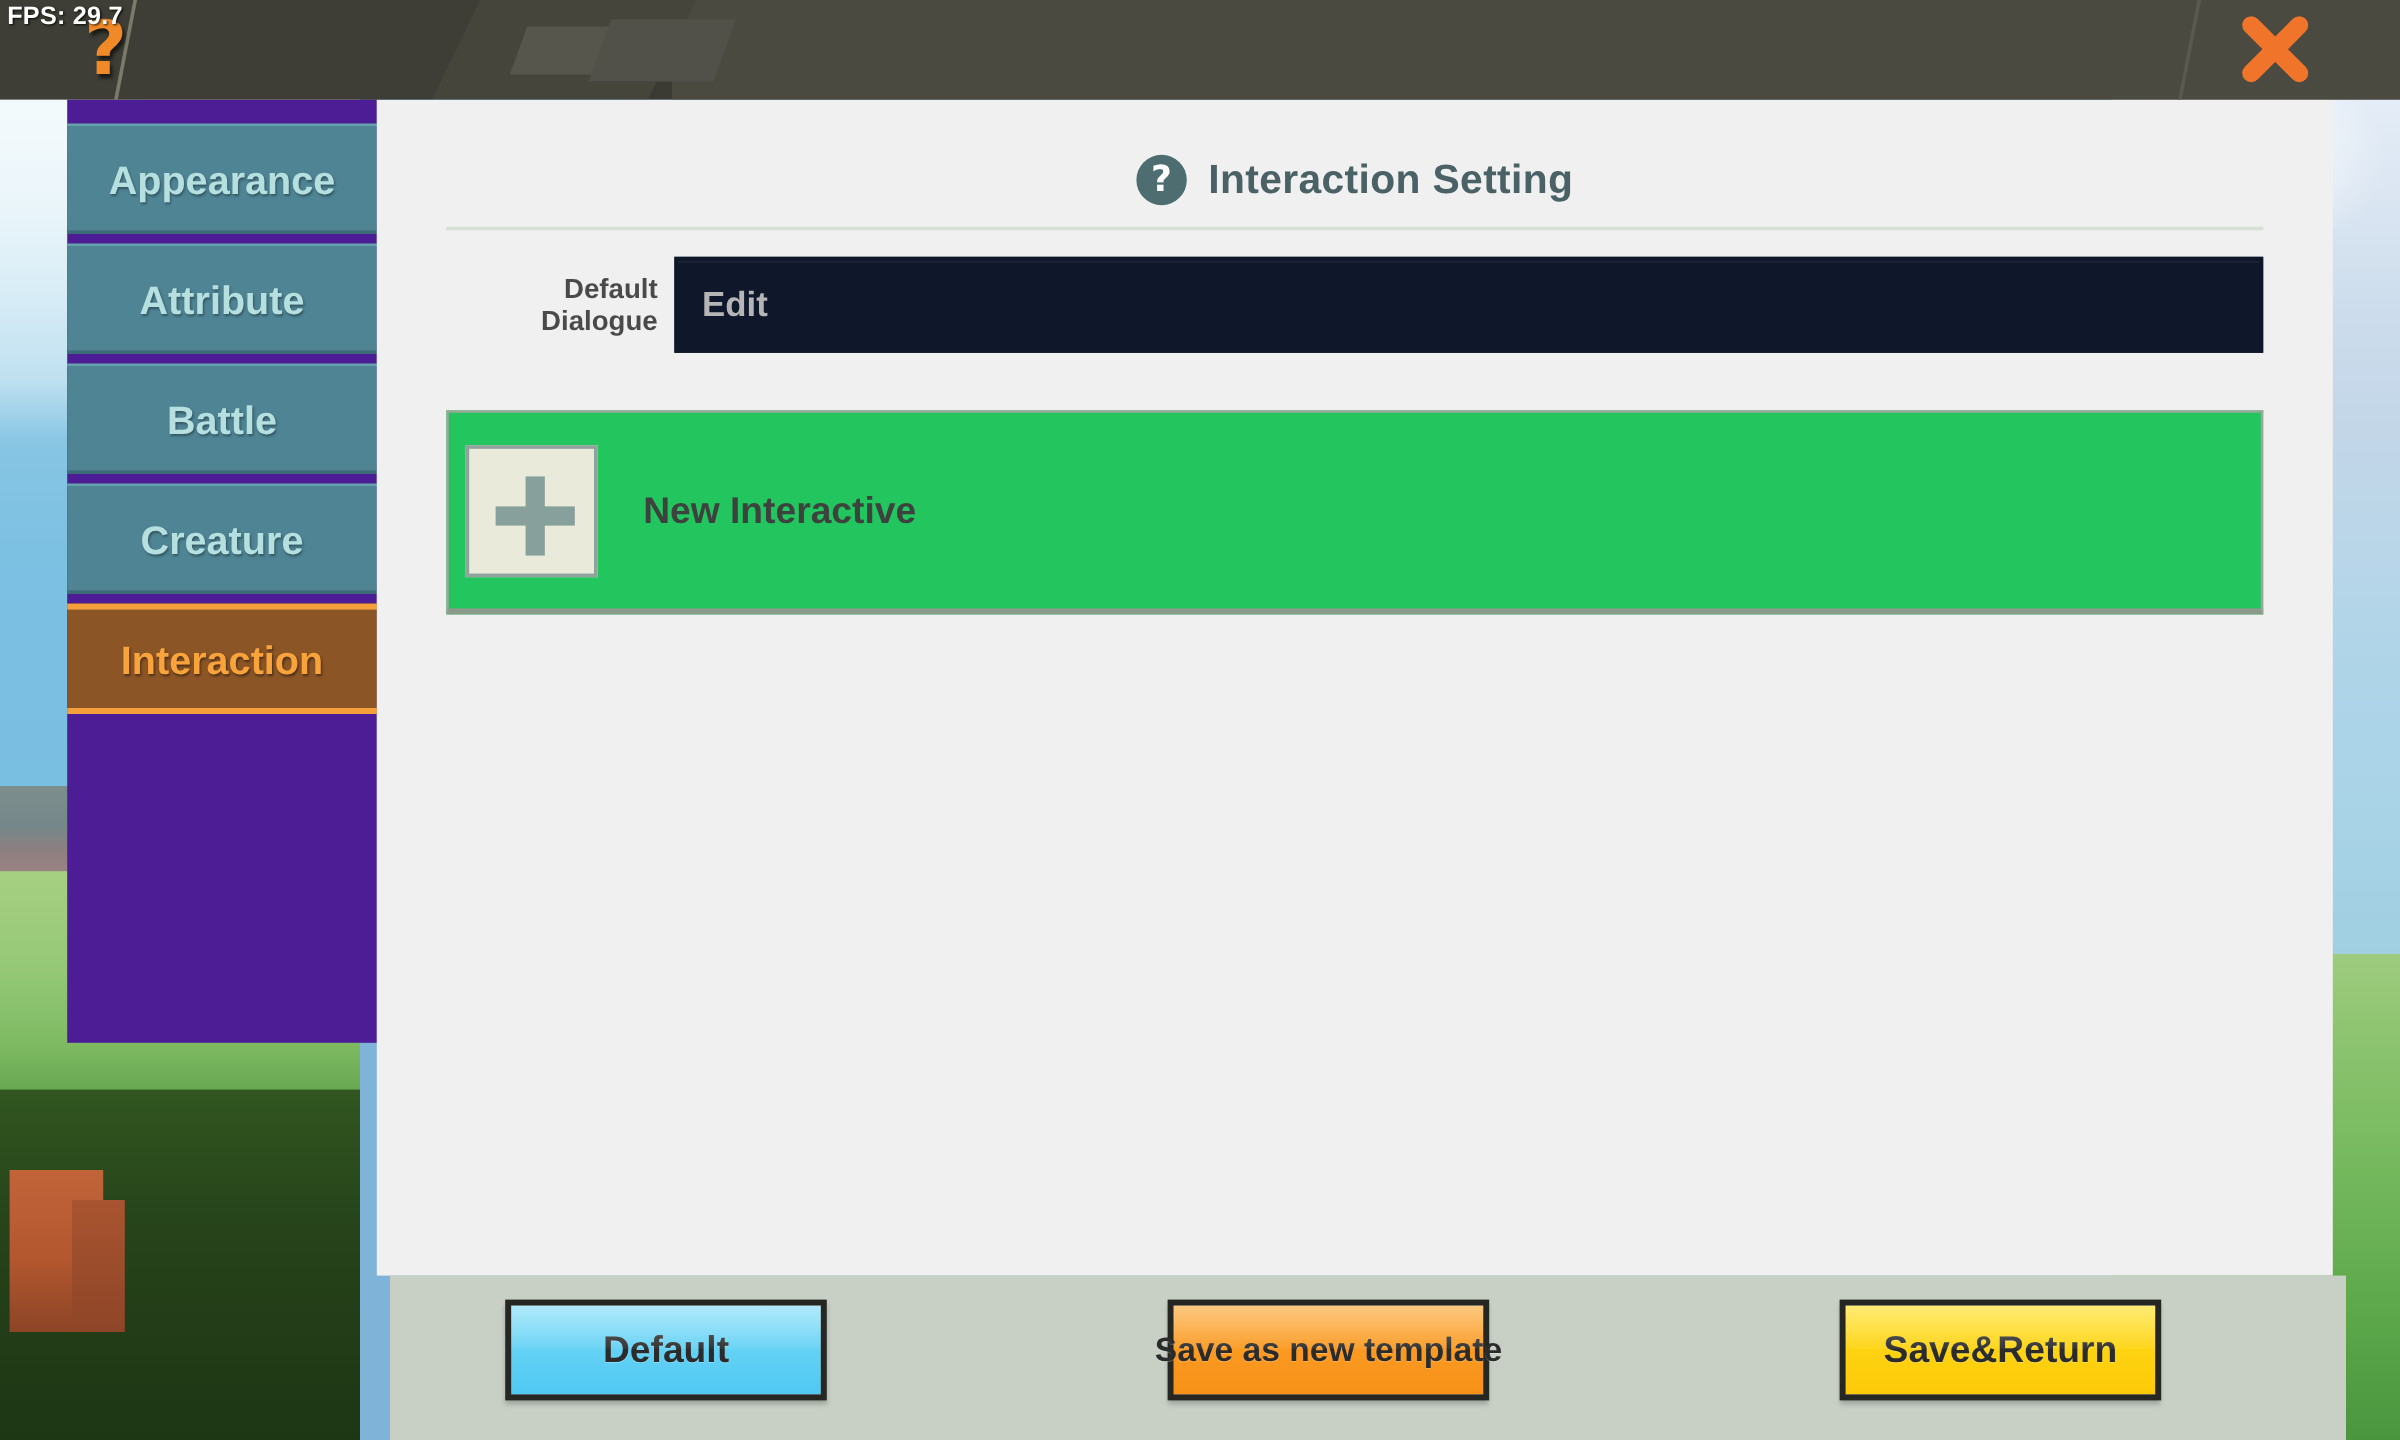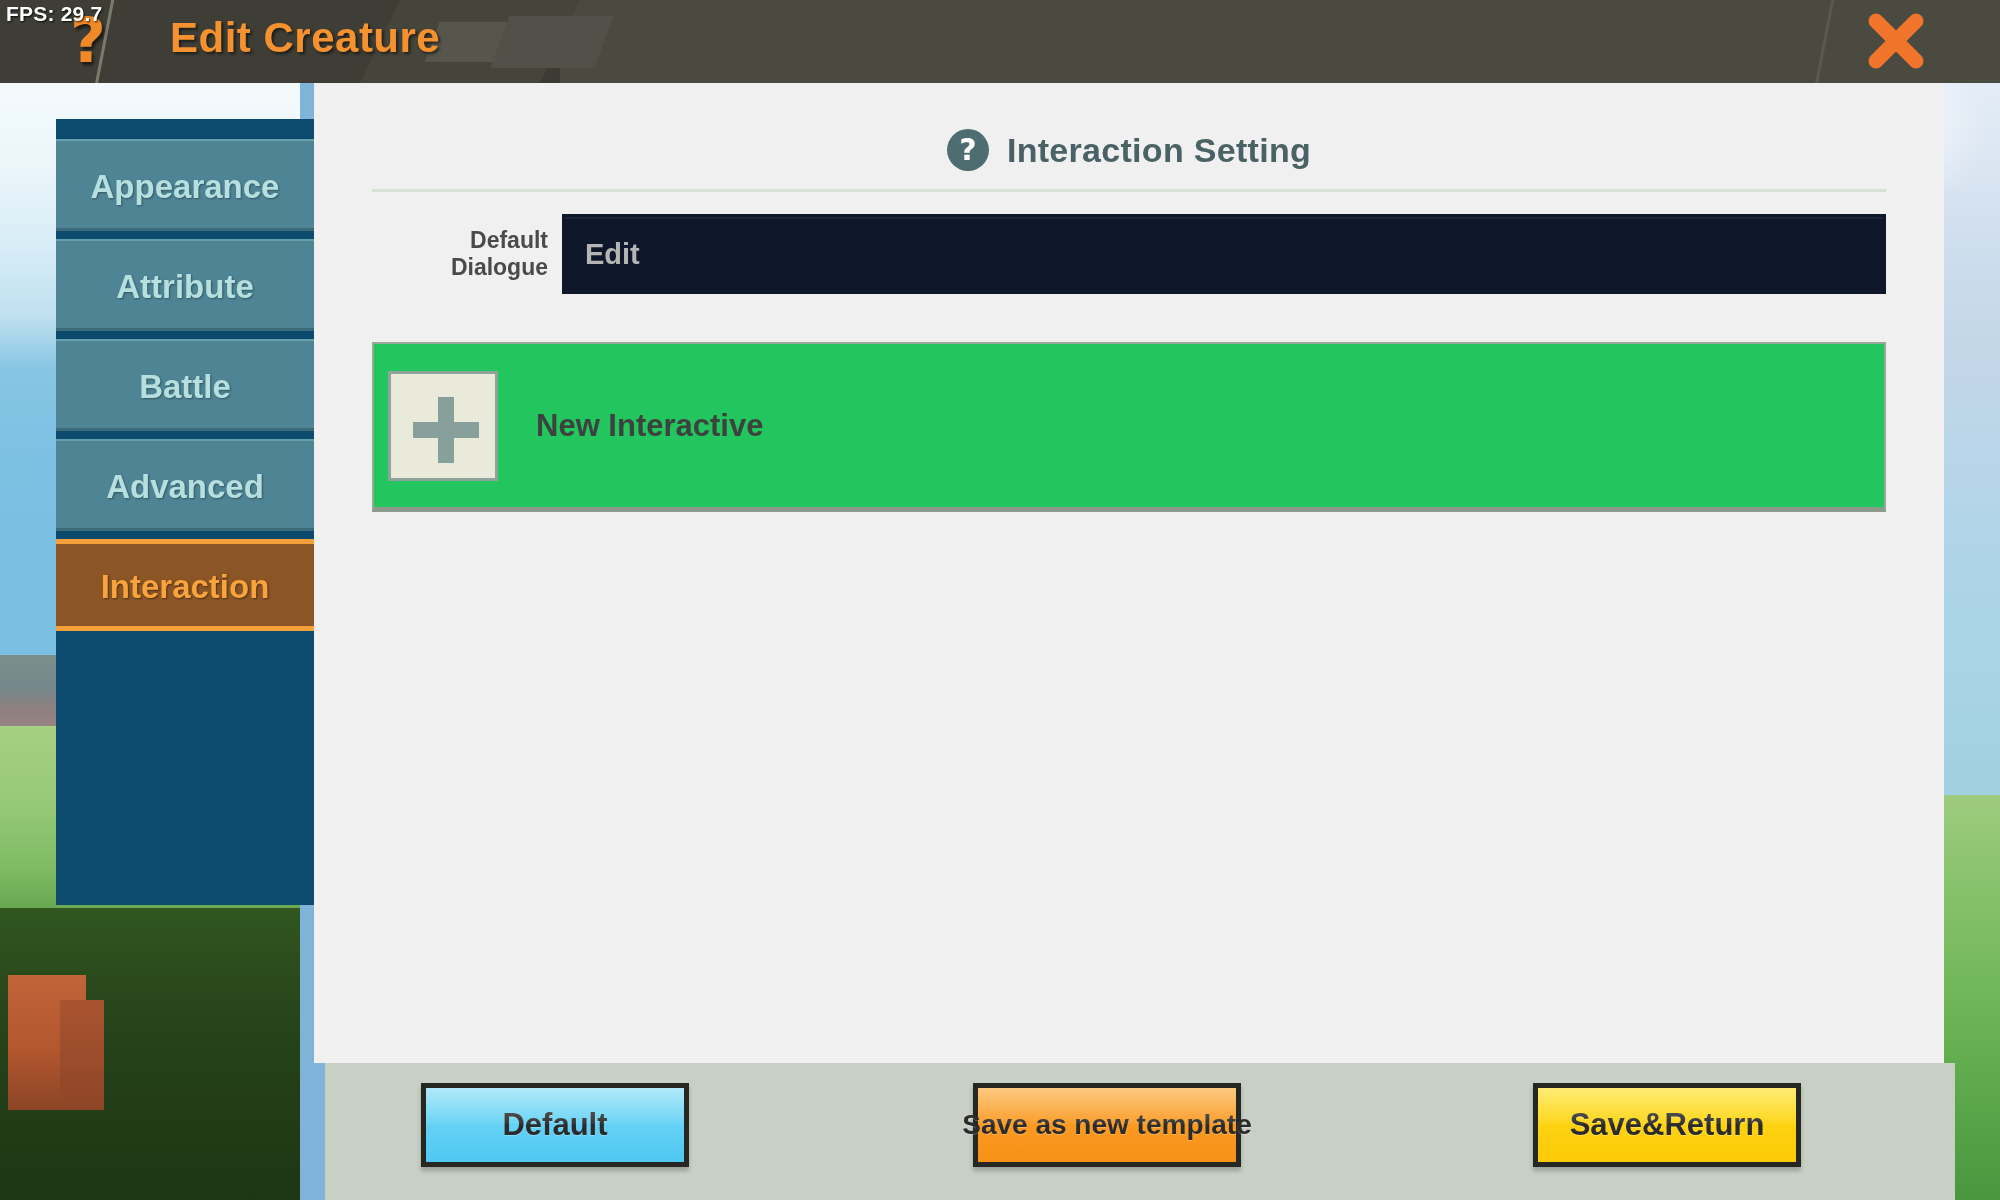--- a/index.html
+++ b/index.html
@@ -114,21 +114,21 @@
   }
   #close-btn {
     position: absolute; left: 1860px; top: 5px; width: 72px; height: 72px;
     z-index: 14; cursor: pointer;
   }
   #close-btn svg { display: block; width: 72px; height: 72px; }
 
   
   #sidebar {
     position: absolute; left: 56px; top: 83px; width: 258px; height: 786px;
-    background: #0c4a6e; z-index: 8; margin-top: 36px;
+    background: #4c1d95; z-index: 8;
   }
   .side-top-pad { height: 20px; }
   .tab {
     position: relative;
     width: 258px; height: 96px; margin-bottom: 4px;
     display: flex; align-items: center; justify-content: center;
     cursor: pointer;
   }
   .tab-inner {
     position: absolute; left: 0; top: 0; width: 258px; height: 92px;
@@ -290,21 +290,20 @@
   <div class="tb-right"></div>
   <div class="tb-panelB"></div>
   <div class="tb-panelA"></div>
   <div class="tb-para1"></div>
   <div class="tb-para2"></div>
   <div class="tb-slash"></div>
   <div class="tb-slash2"></div>
 
   <div id="fps">FPS: 29.7</div>
   <div id="help-q">?</div>
-  <div id="window-title">Edit Creature</div>
 
   <div id="close-btn">
     <svg viewBox="0 0 72 72" aria-hidden="true">
       <g stroke="#f0742a" stroke-width="15" stroke-linecap="round">
         <line x1="16" y1="16" x2="56" y2="56"></line>
         <line x1="56" y1="16" x2="16" y2="56"></line>
       </g>
     </svg>
   </div>
 </div>
@@ -322,21 +321,21 @@
     <span class="tab-label">Attribute</span>
   </div>
 
   <div class="tab">
     <div class="tab-inner"></div>
     <span class="tab-label">Battle</span>
   </div>
 
   <div class="tab">
     <div class="tab-inner"></div>
-    <span class="tab-label">Advanced</span>
+    <span class="tab-label">Creature</span>
   </div>
 
   <div class="tab active">
     <div class="tab-inner"></div>
     <span class="tab-label">Interaction</span>
   </div>
 </div>
 
 <div id="main-panel">
 

